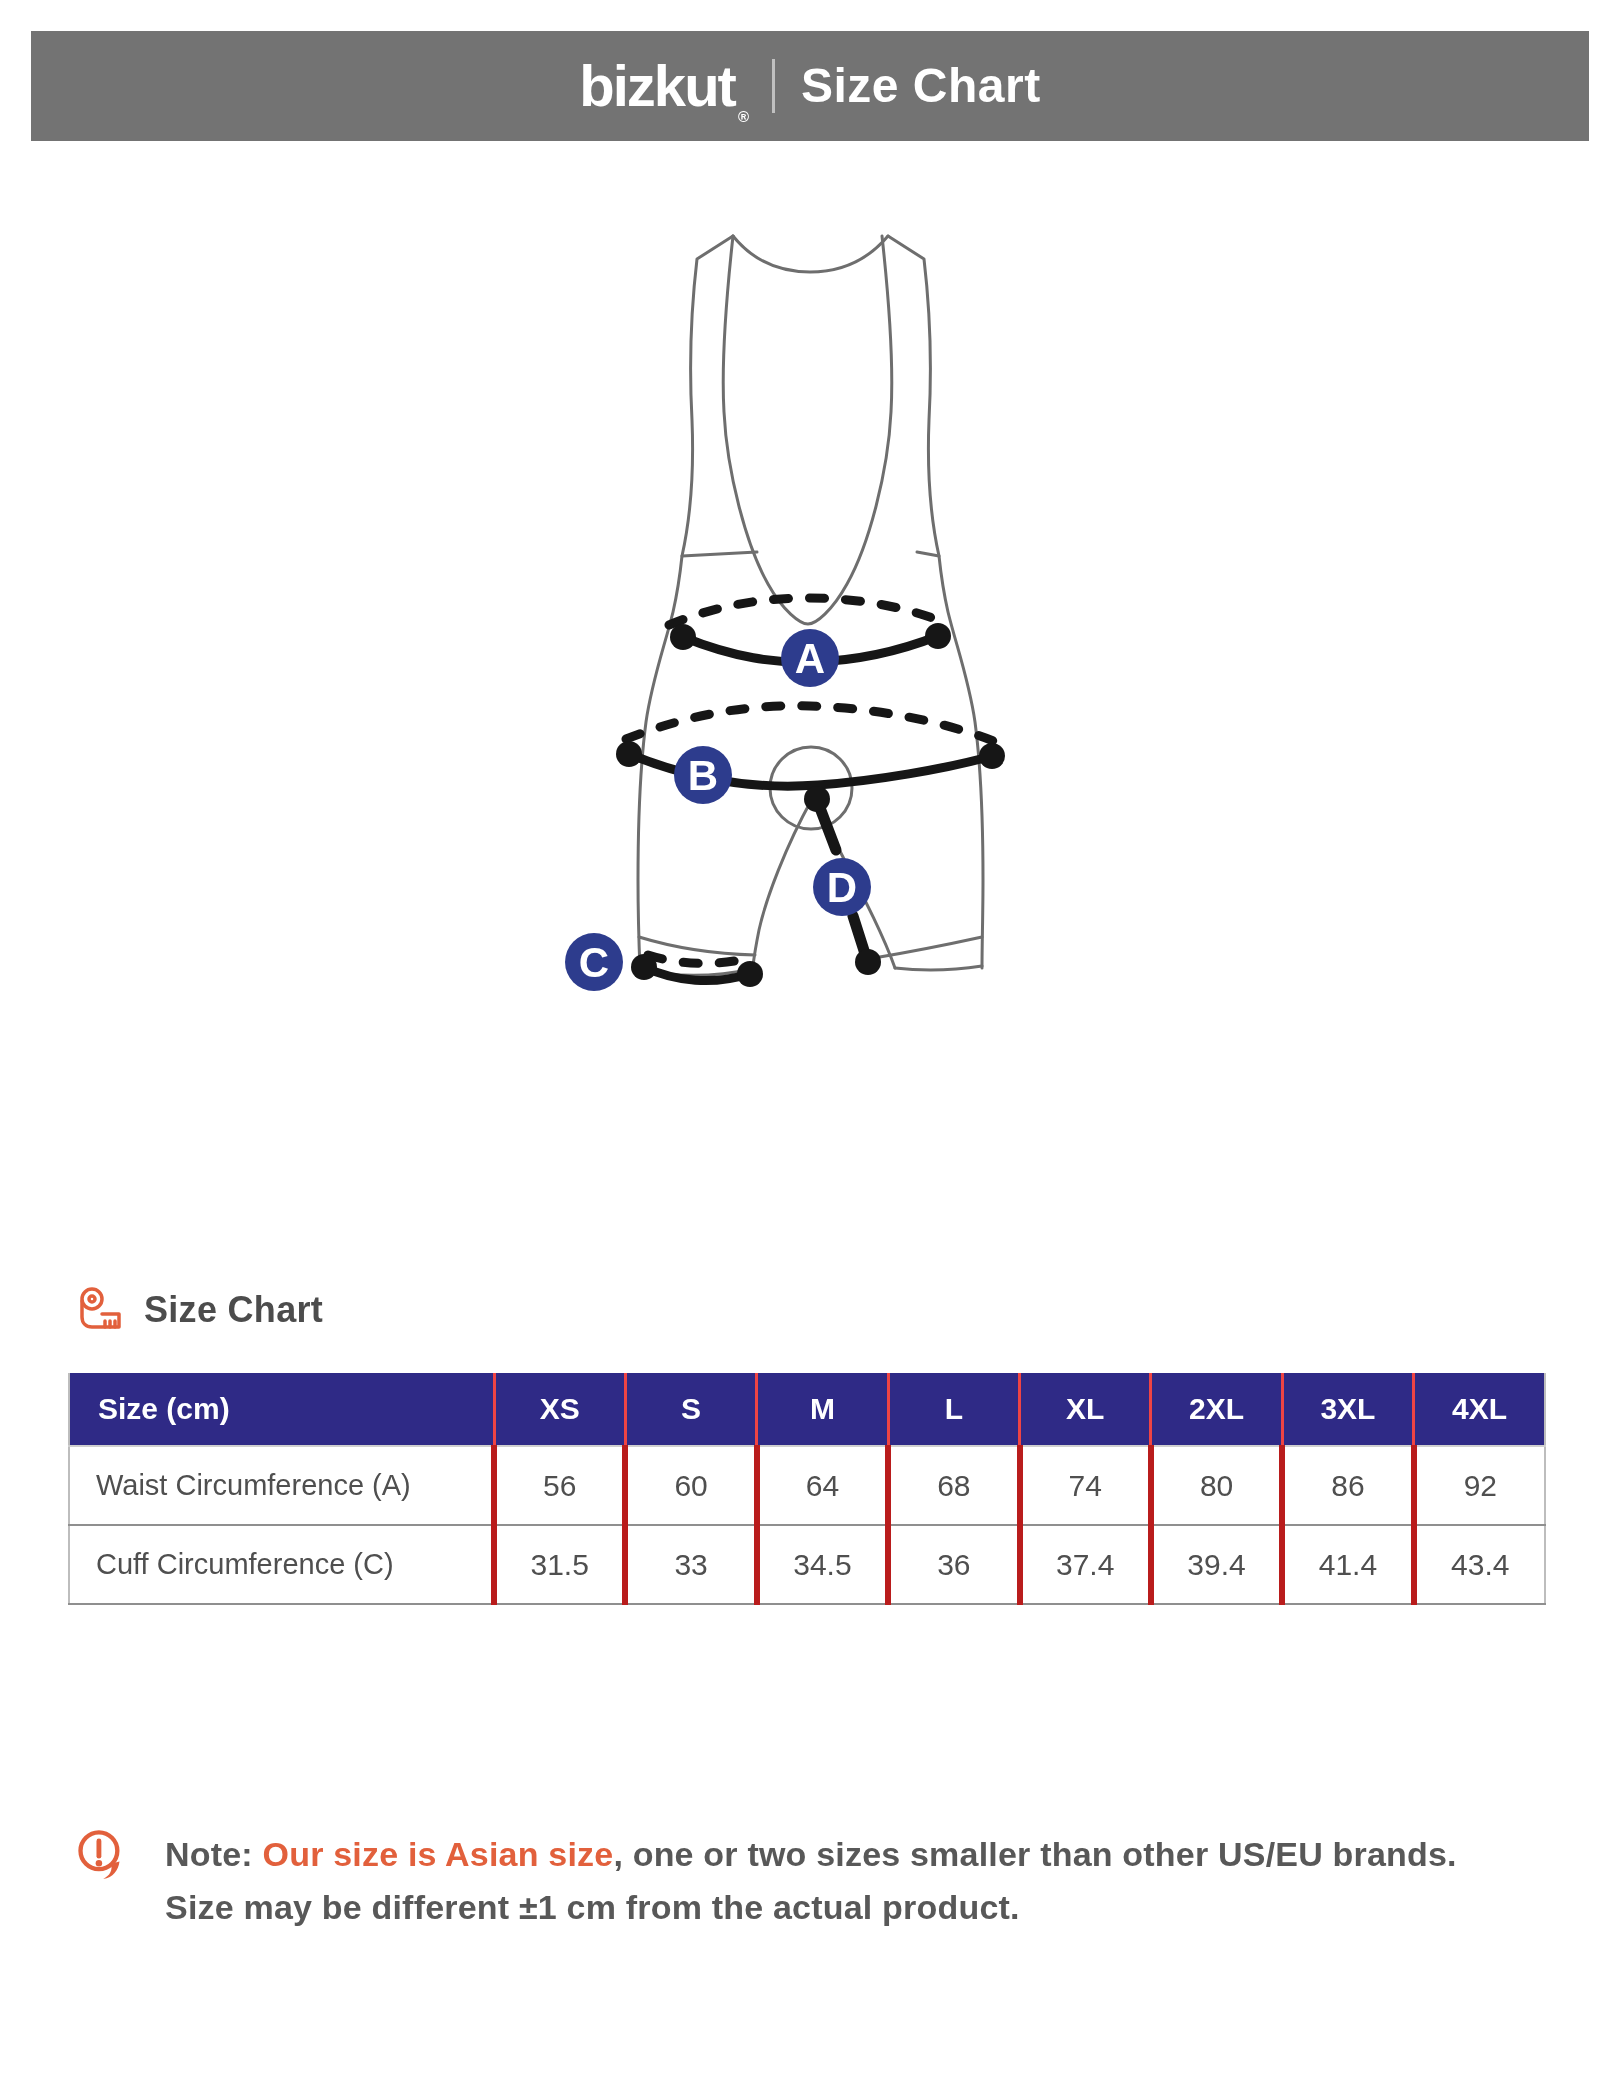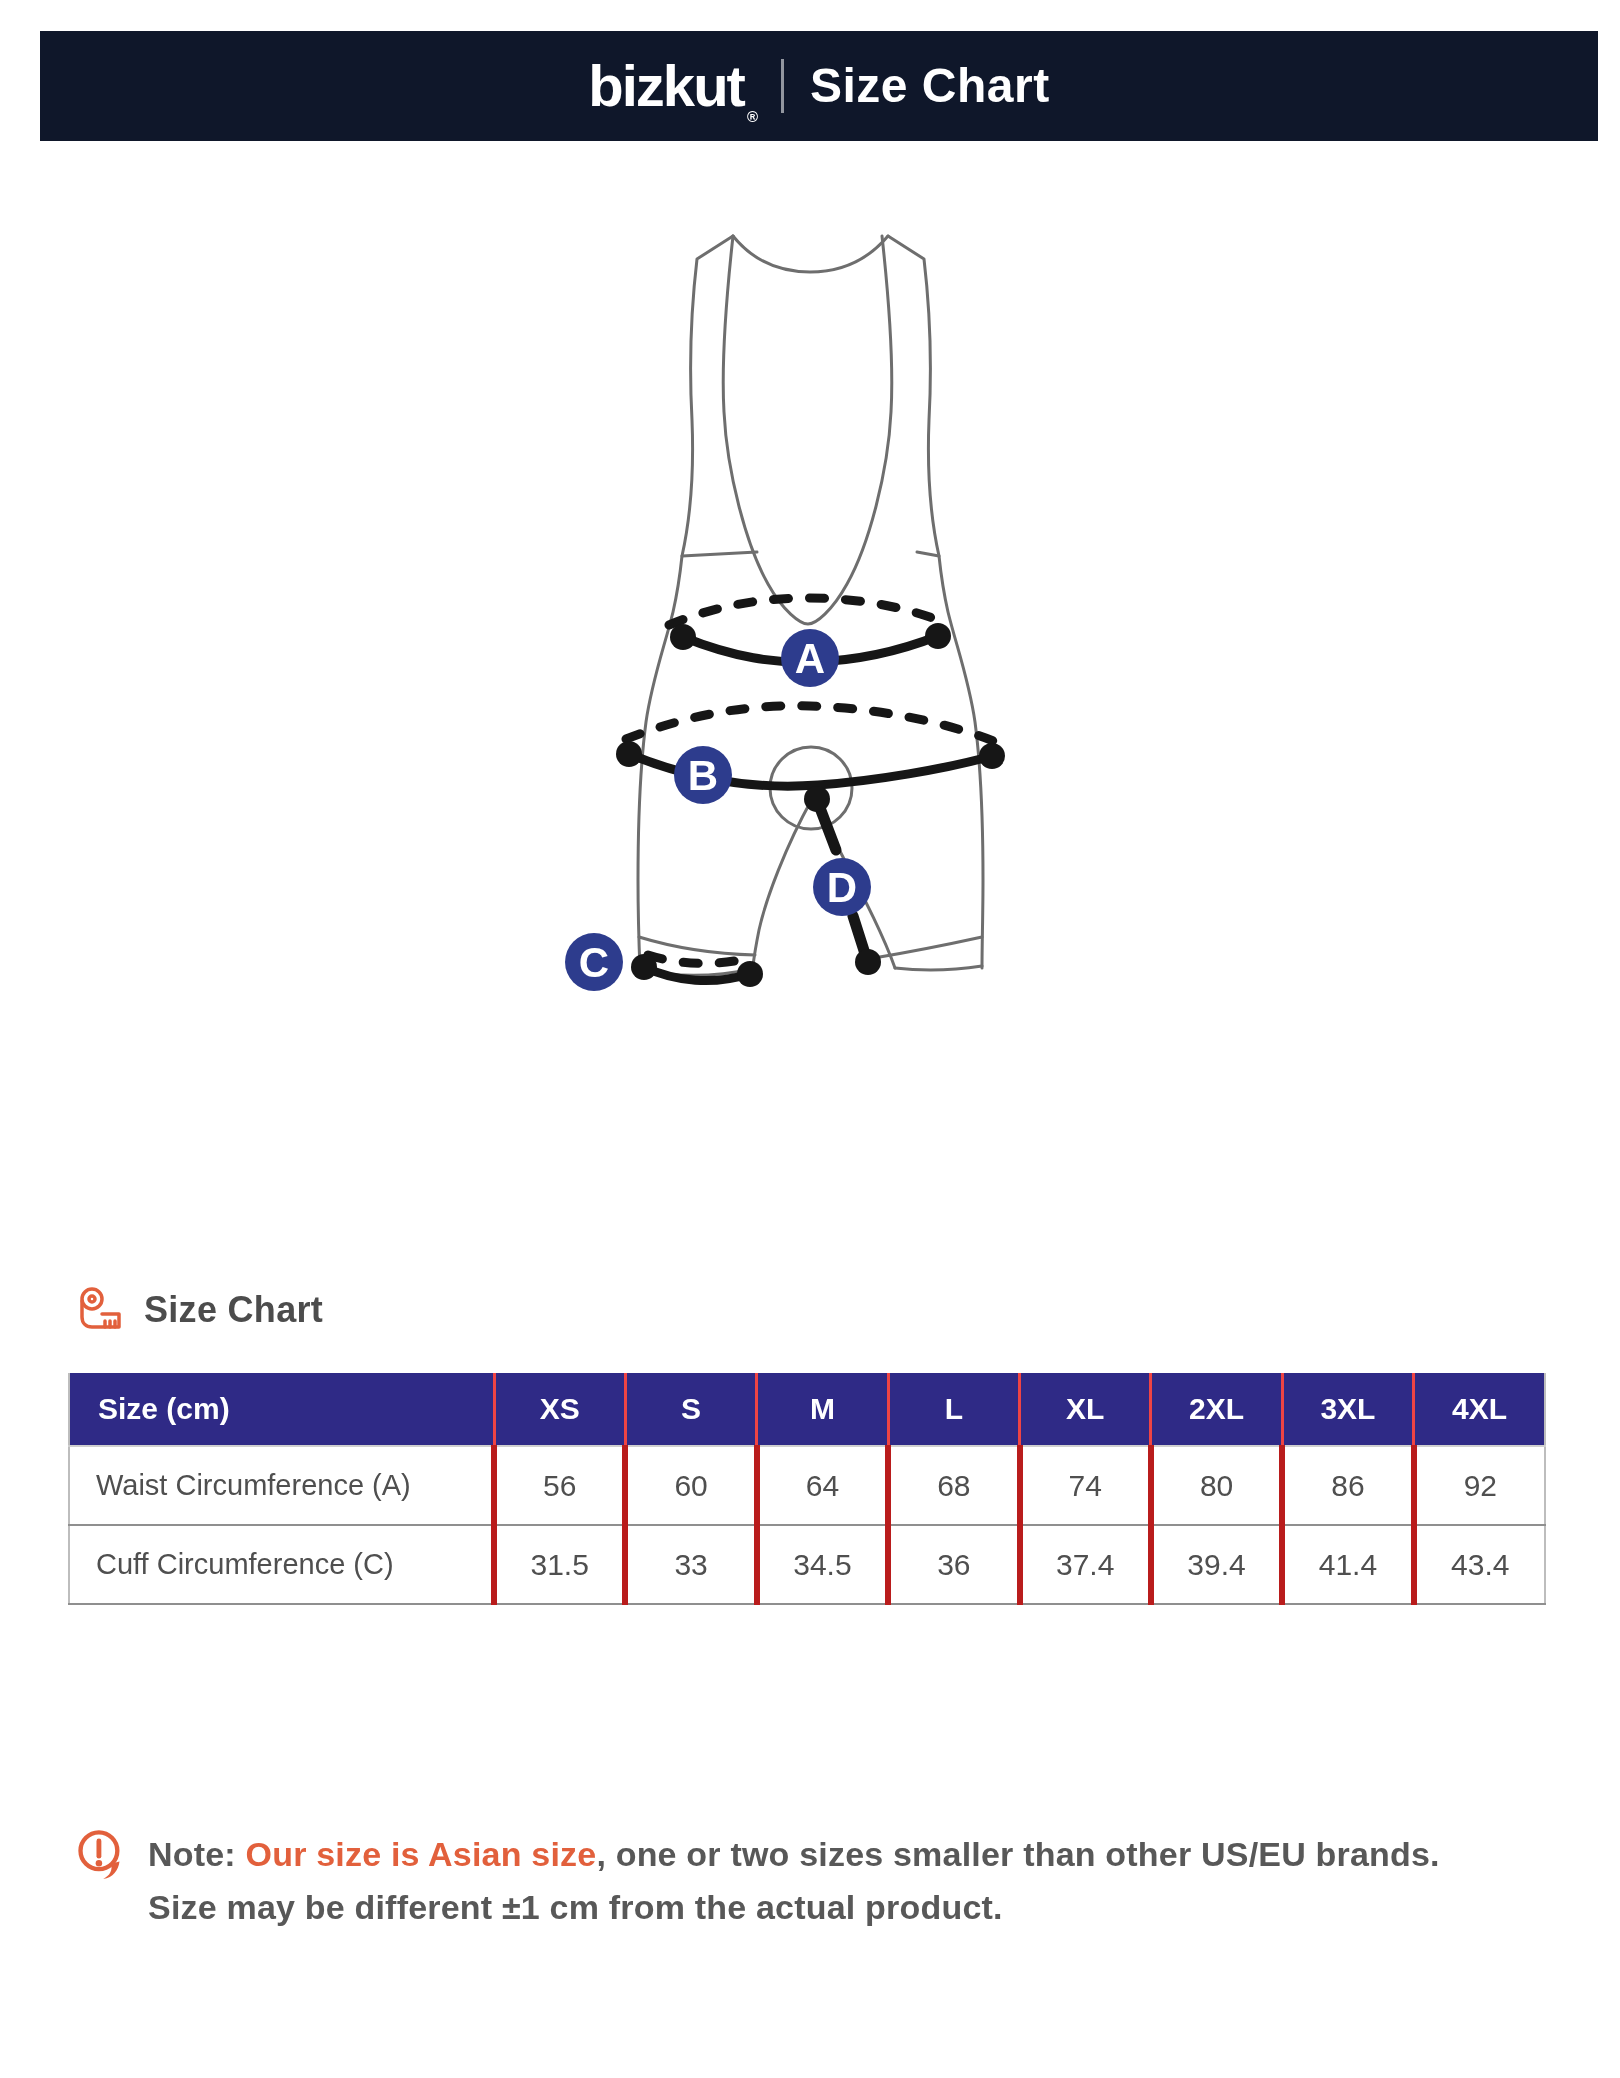--- a/index.html
+++ b/index.html
@@ -46,30 +46,30 @@
   .size-table th:last-child { border-right:none; }
   .size-table td {
     height:77px; font-size:30px; color:#4f4f4f; text-align:center; vertical-align:middle;
     border-right:6px solid #b91c1c; border-top:2px solid #8f8f8f; background:#fff; padding:0;
   }
   .size-table td:last-child { border-right:none; }
   .size-table tbody tr:first-child td { border-top:2px solid #cfcfcf; }
   .size-table td.row-label { text-align:left; padding-left:26px; font-size:29px; }
 
   
-  .note { position:absolute; left:74px; top:1828px; display:flex; align-items:flex-start; gap:22px; }
+  .note { position:absolute; left:74px; top:1828px; display:flex; align-items:flex-start; gap:39px; }
   .note-text { font-size:34px; font-weight:600; color:#585858; line-height:1.55; width:1380px; letter-spacing:0.2px; }
   .note-hl { color:#e2603c; }
 </style>
 </head>
 <body>
 
 <div class="page">
 
-  <div class="banner" style="background:#0f172a;margin-left:9px;">
+  <div class="banner" style="background:#737373;">
     <div class="brand"><span>bizkut</span><span class="reg">®</span></div>
     <div class="banner-divider"></div>
     <div class="banner-title">Size Chart</div>
   </div>
 
   <svg class="diagram" viewBox="540 170 570 1010">
 
     <g>
 
       <path class="garment" d="M 733,236 C 754,262 782,272 810,272 C 838,272 866,262 888,236"></path>

